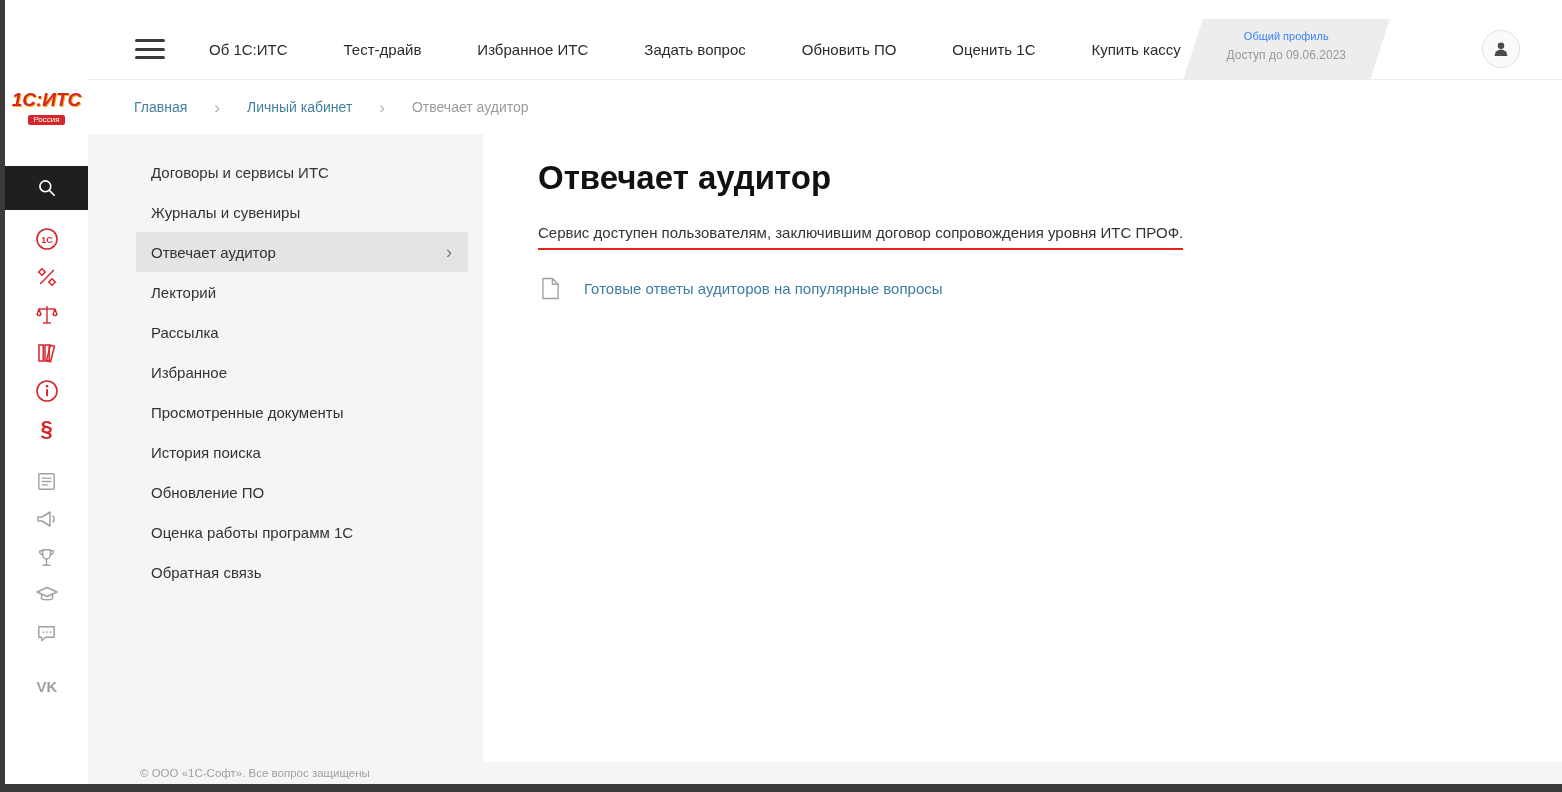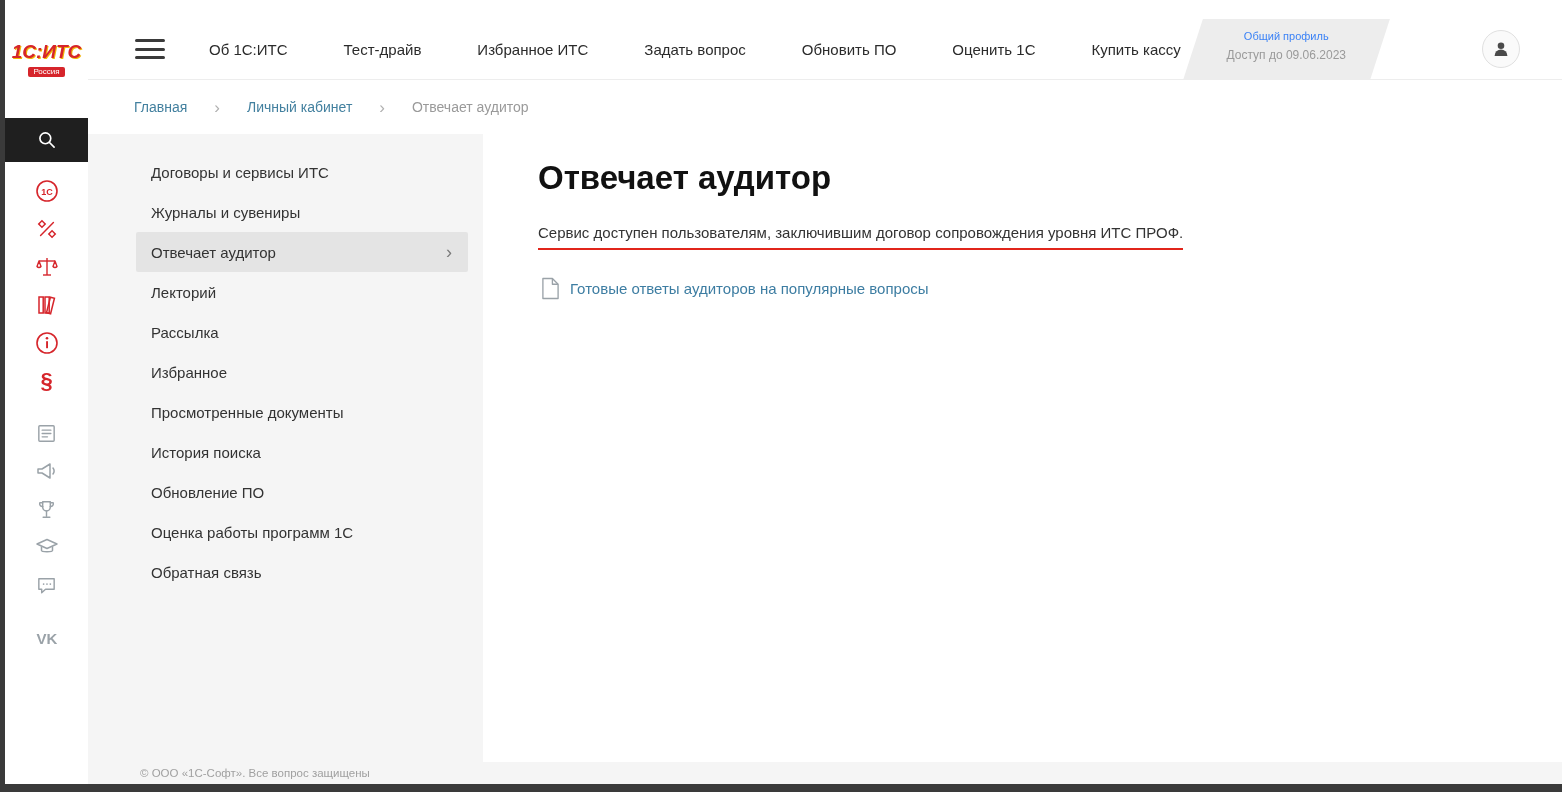--- a/index.html
+++ b/index.html
@@ -25,20 +25,21 @@
     flex-direction: column;
     align-items: center;
     flex-shrink: 0;
   }
   .rail-logo {
     height: 118px;
     display: flex;
     align-items: center;
     justify-content: center;
     cursor: pointer;
+    margin-top: 48px;
   }
   .logo-text { text-align: center; line-height: 1; }
   .logo-main {
     display: block;
     color: #d6252b;
     font-weight: bold;
     font-style: italic;
     font-size: 19px;
     text-shadow: 1px 1px 0 #f2b705;
   }
@@ -186,21 +187,21 @@
     display: inline-block;
     font-size: 15px;
     color: #333;
     padding-bottom: 7px;
     border-bottom: 2px solid #e1251b;
   }
   .doc-link-row {
     margin-top: 27px;
     display: flex;
     align-items: center;
-    gap: 10px;
+    gap: 24px;
     margin-left: 3px;
   }
   .doc-link-row a {
     font-size: 15px;
     color: #3d7da2;
     text-decoration: none;
     cursor: pointer;
   }
 
   

